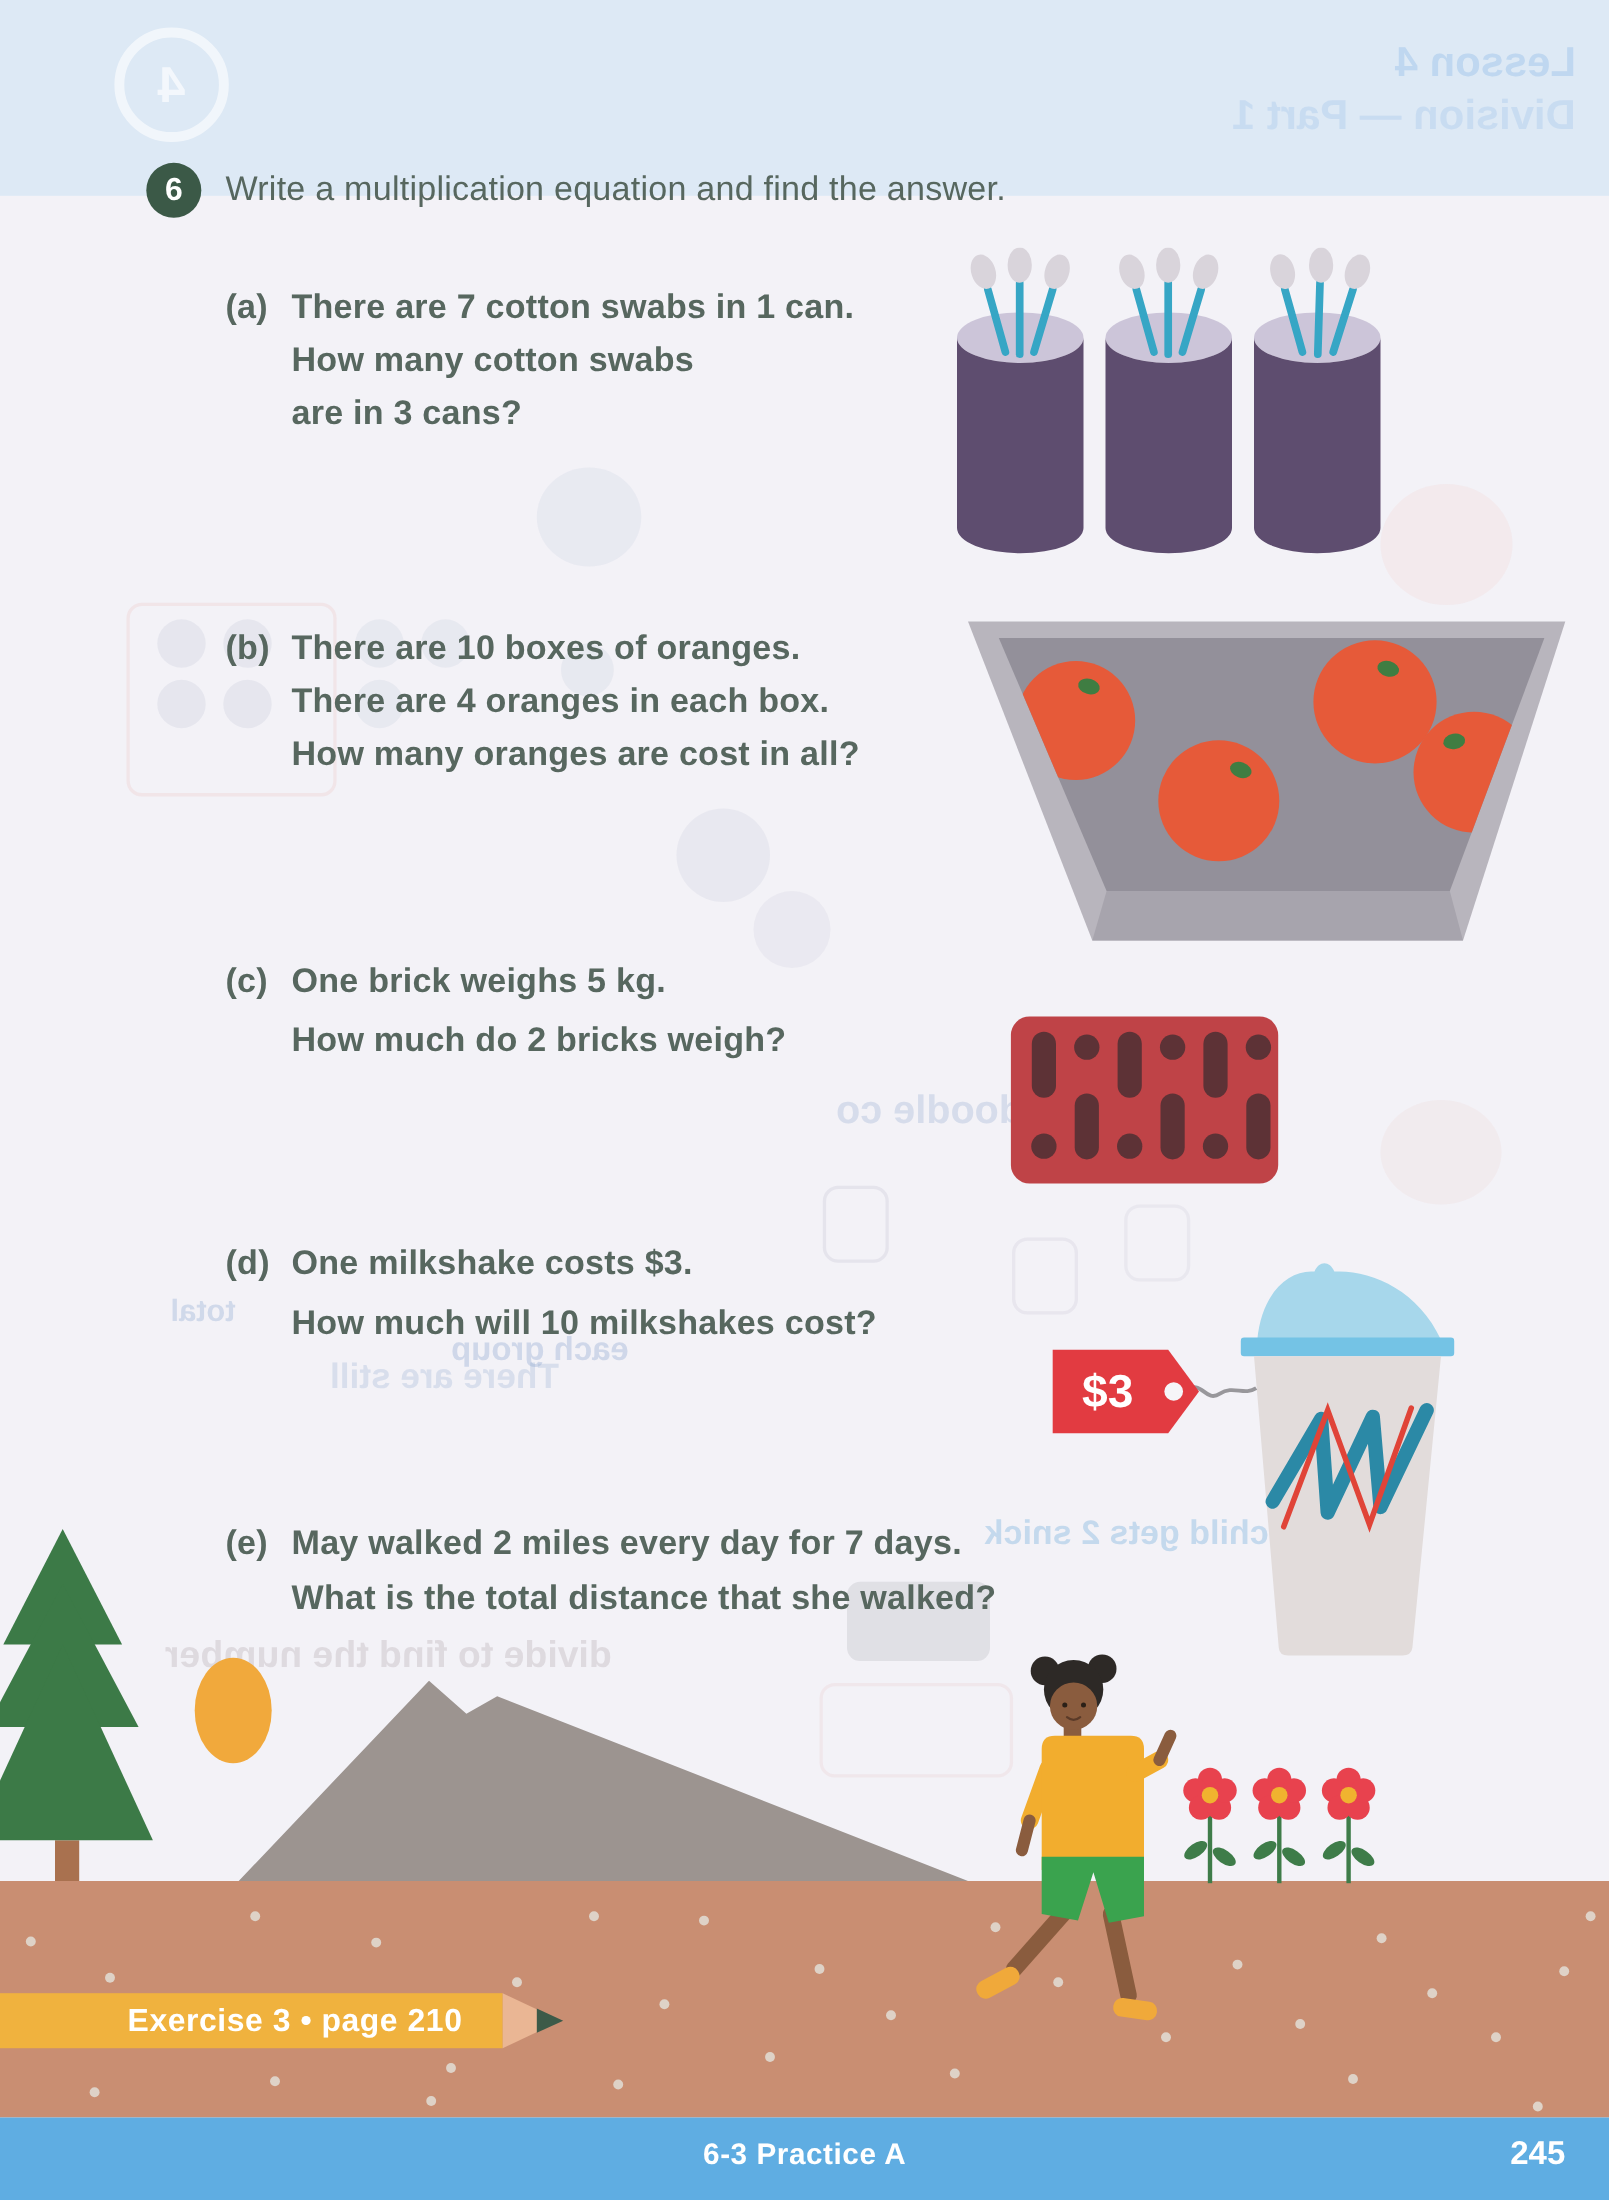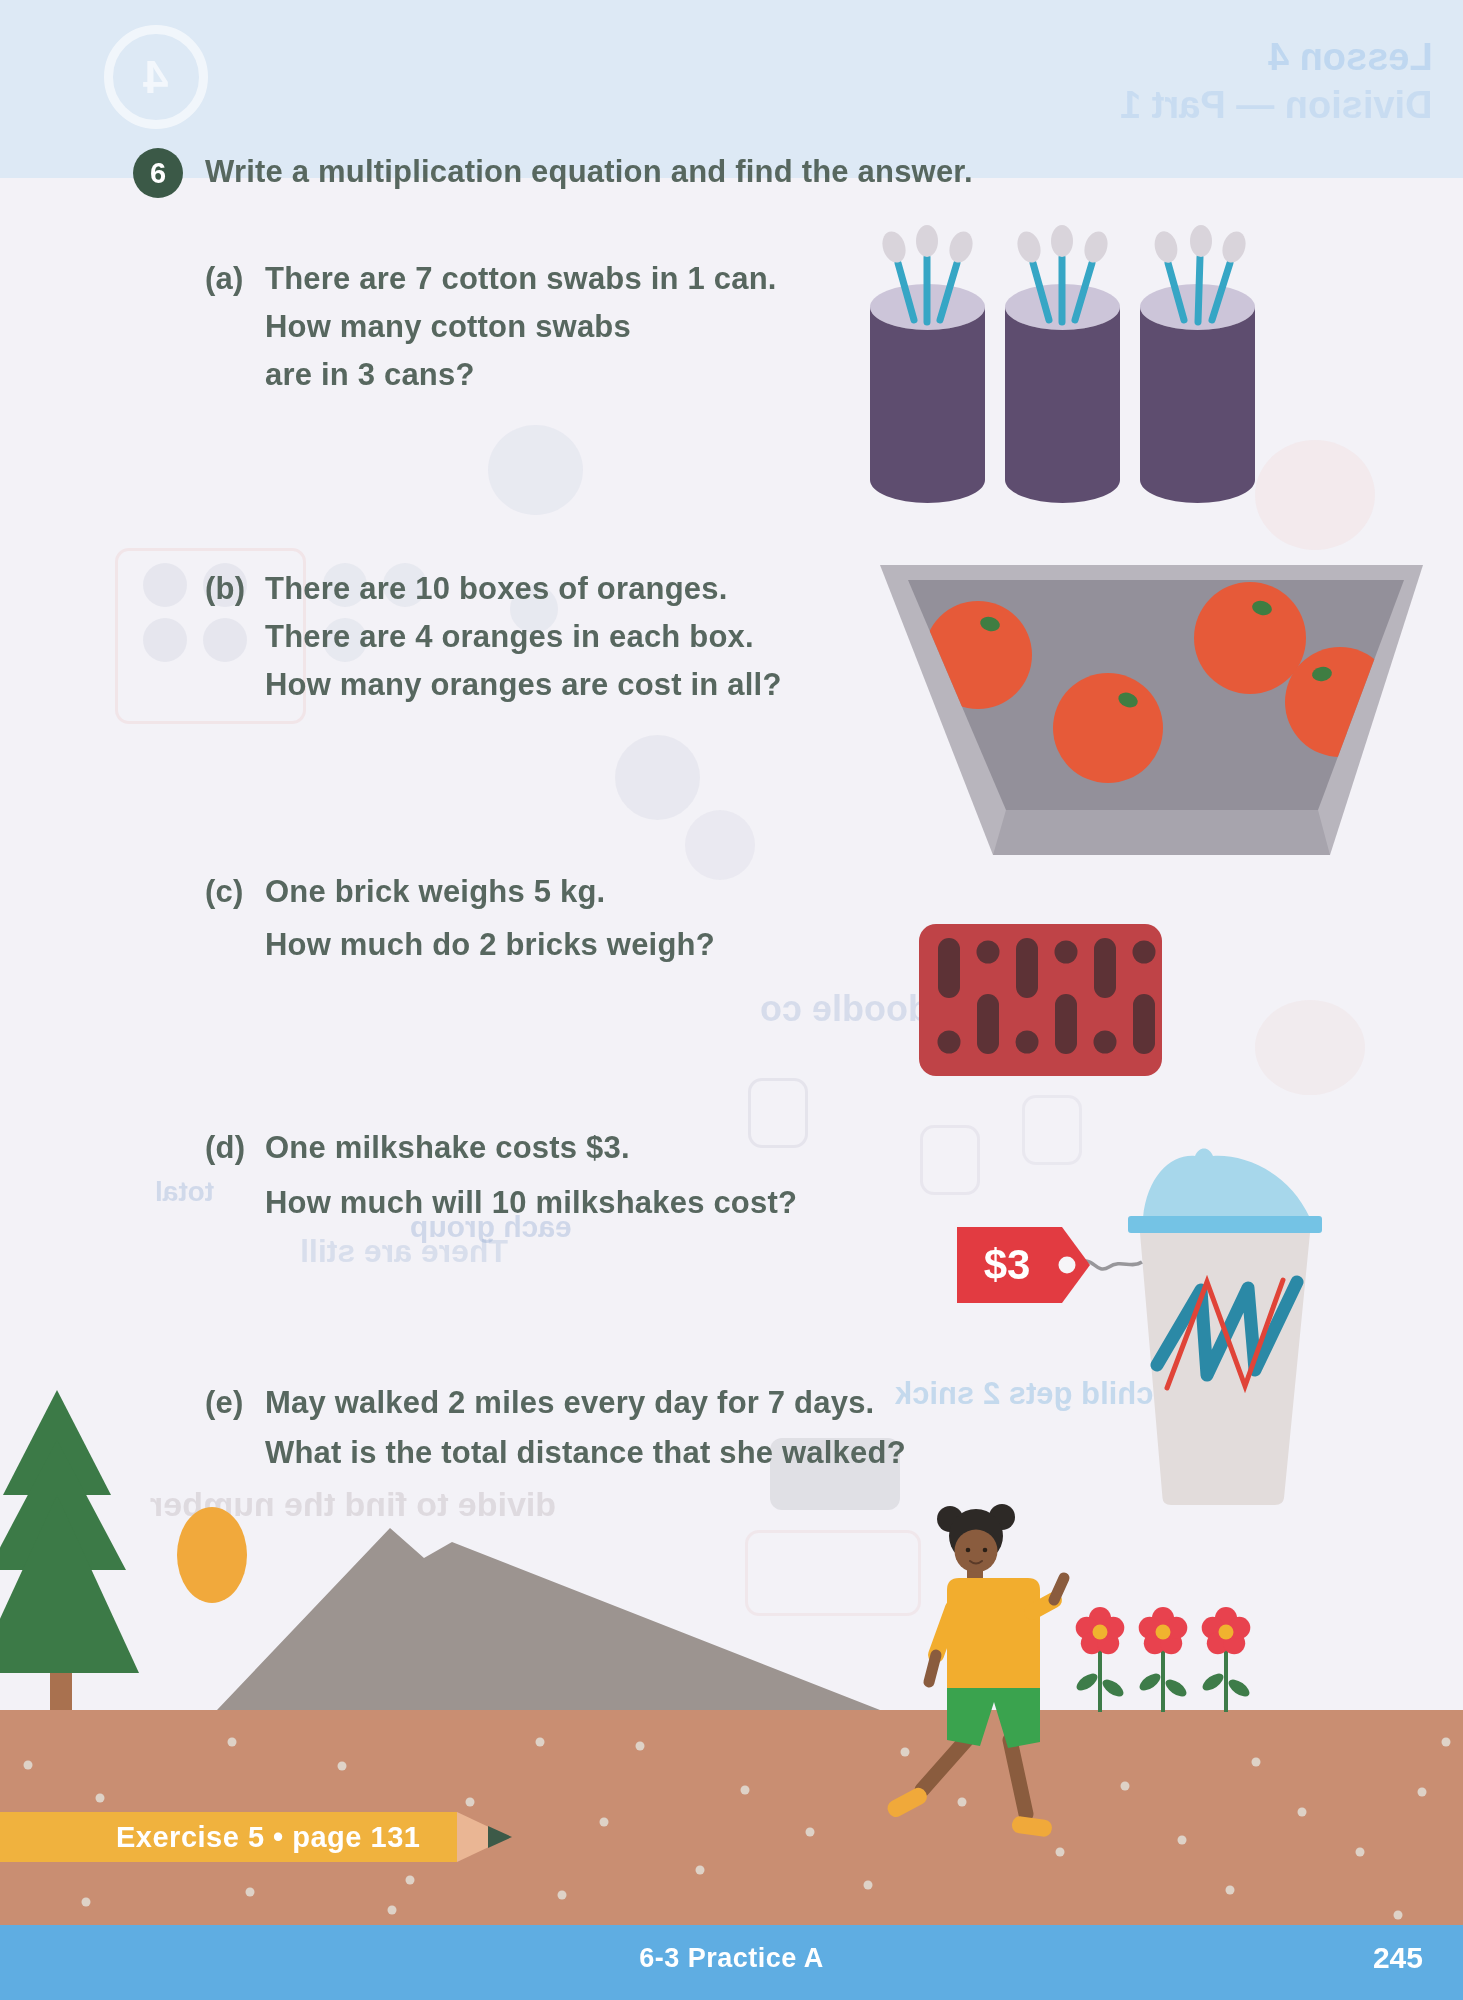--- a/index.html
+++ b/index.html
@@ -10,21 +10,21 @@
   .ghost{position:absolute;transform:scaleX(-1);font-weight:700;white-space:nowrap;pointer-events:none;}
   .g-ring{position:absolute;left:104px;top:25px;width:86px;height:86px;border:9px solid rgba(255,255,255,.6);
           border-radius:50%;display:flex;align-items:center;justify-content:center;}
   .g-ring span{transform:scaleX(-1);color:rgba(255,255,255,.65);font-size:46px;font-weight:700;}
   .g-blob{position:absolute;border-radius:50%;pointer-events:none;}
   .g-frame{position:absolute;border-radius:14px;pointer-events:none;}
   
   .badge{position:absolute;left:133px;top:148px;width:50px;height:50px;border-radius:50%;
          background:#3b5947;color:#ffffff;font-size:29px;font-weight:700;
          display:flex;align-items:center;justify-content:center;}
-  .instruction{position:absolute;left:205px;top:154px;font-size:31px;font-weight:700;letter-spacing:.2px;}
+  .instruction{position:absolute;left:205px;top:154px;font-size:31px;font-weight:400;letter-spacing:.2px;}
   
   .problem{position:absolute;left:205px;display:flex;font-size:31px;font-weight:600;letter-spacing:.2px;}
   .plabel{width:60px;flex:0 0 60px;}
   .plines div{line-height:50px;}
   .lh48 .plines div{line-height:48px;}
   .lh53 .plines div{line-height:53px;}
   .lh55 .plines div{line-height:55px;}
   .lh50 .plines div{line-height:50px;}
   .problem .plabel{line-height:50px;}
   .lh48 .plabel{line-height:48px;}
@@ -322,20 +322,20 @@
             <circle cx="1212.7" cy="257.7" r="11"></circle>
             <circle cx="1217.8" cy="273.3" r="11"></circle>
           <circle cx="1234.2" cy="273.3" r="11"></circle>
             <circle cx="1239.3" cy="257.7" r="11"></circle>
         </g>
         <circle cx="1226" cy="262" r="7.5" fill="#f0b32f"></circle>
       </g>
     </g>
   </svg>
 
-  <div class="banner-text">Exercise 5 • page 131</div>
+  <div class="banner-text">Exercise 3 • page 210</div>
 
   <div class="footer">
     <div class="footer-label">6-3 Practice A</div>
     <div class="footer-page">245</div>
   </div>
 
 </div>
 
 </body></html>

